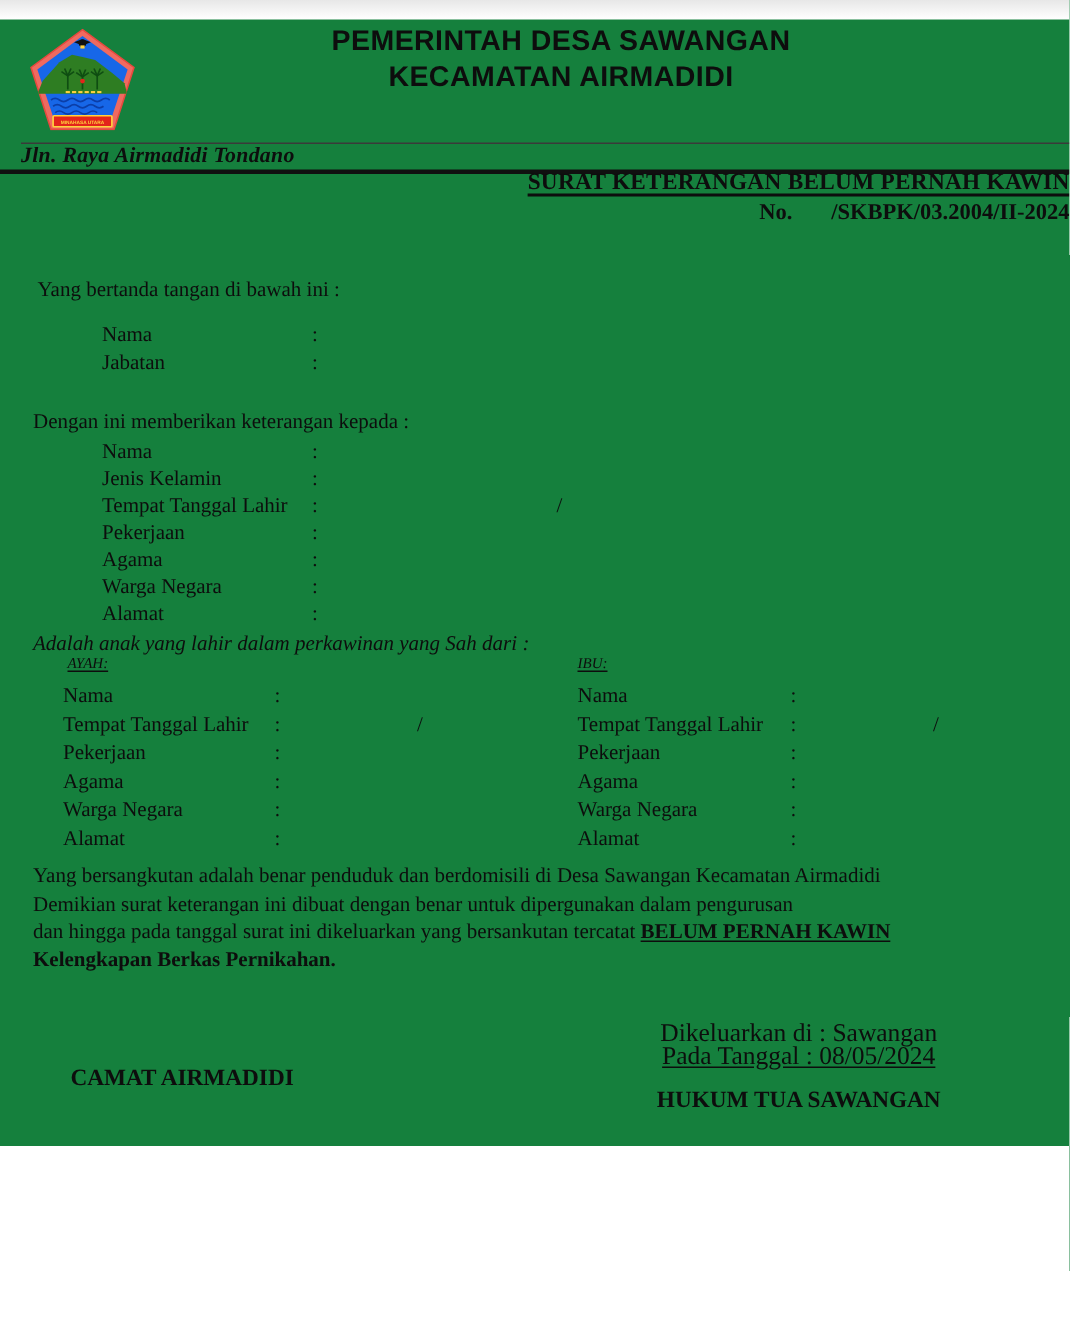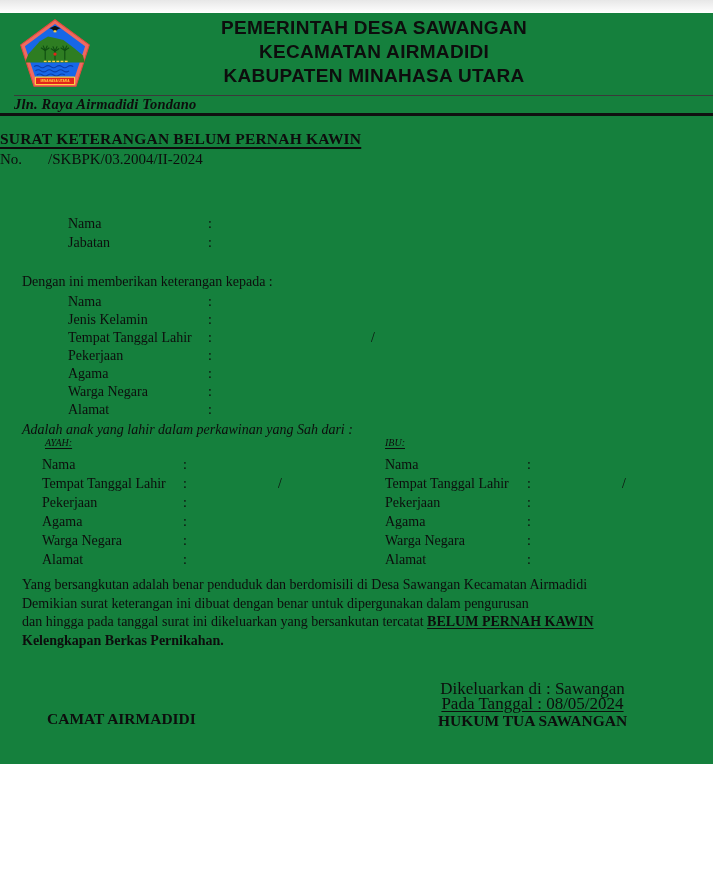--- a/index.html
+++ b/index.html
@@ -14,24 +14,24 @@
   .logo{position:absolute;left:20px;top:19px;width:70px;height:68px;}
   .org{position:absolute;left:36px;top:16px;width:676px;text-align:center;
     font-family:"Liberation Sans","DejaVu Sans",sans-serif;font-weight:bold;
     font-size:19px;line-height:24px;letter-spacing:.3px;}
   .rule-thin{position:absolute;left:14px;top:95px;width:699px;border-top:1.4px solid #3a3a3a;}
   .address{position:absolute;left:0;top:96px;width:713px;
     padding-left:14px;box-sizing:border-box;
     font-weight:bold;font-style:italic;font-size:14.5px;letter-spacing:.2px;}
   .rule-thick{position:absolute;left:0;top:113px;width:713px;height:3px;background:#101010;}
   
-  .title-wrap{position:absolute;left:0;top:129px;width:713px;text-align:left;line-height:19px;}
+  .title-wrap{position:absolute;left:0;top:112px;width:713px;text-align:right;line-height:19px;}
   .title-main{font-weight:bold;font-size:15.5px;letter-spacing:.2px;
     text-decoration:underline;text-underline-offset:2.5px;text-decoration-thickness:1.5px;}
-  .title-no{font-weight:normal;font-size:15px;margin-top:1px;}
+  .title-no{font-weight:bold;font-size:15px;margin-top:1px;}
   .no-gap{display:inline-block;width:26px;}
   
   .abs{position:absolute;}
   .frow{position:relative;display:flex;height:18px;}
   .frow.h19{height:19px;}
   .frow .lbl{display:inline-block;}
   .w140{width:140px;}
   .w141{width:141px;}
   .w142{width:142px;}
   .slash{position:absolute;top:0;}
@@ -39,21 +39,21 @@
   .ph-head{font-weight:normal;font-style:italic;font-size:10px;
     text-decoration:underline;text-underline-offset:2px;}
   
   .closing{position:absolute;left:22px;top:576px;width:676px;line-height:18.5px;font-size:14px;}
   .bold-u{font-weight:bold;text-decoration:underline;text-underline-offset:2px;}
   .bold{font-weight:bold;}
   
   .signoff-right{position:absolute;left:425px;top:682px;width:215px;text-align:center;}
   .issued{font-size:17px;line-height:14.5px;}
   .issued.u{text-decoration:underline;text-underline-offset:2px;}
-  .sig-title{font-weight:bold;font-size:15.5px;line-height:16px;margin-top:2px;}
+  .sig-title{font-weight:bold;font-size:15.5px;line-height:16px;margin-top:15px;}
   .camat{position:absolute;left:47px;top:710px;font-weight:bold;font-size:15.5px;}
   .sig-line{position:absolute;left:28px;top:847px;width:182px;border-top:2px solid #1b1b1b;}
   .nip{position:absolute;left:445px;top:856px;font-weight:bold;font-size:15px;}
 </style>
 </head>
 <body>
 
 <div class="page">
   <div class="top-fade"></div>
 
@@ -98,33 +98,33 @@
       <path d="M22,74 q4,-3 8,0 t8,0 t8,0 t8,0 t8,0 t8,0"></path>
       <path d="M24,80 q4,-3 8,0 t8,0 t8,0 t8,0 t8,0"></path>
     </g>
     <rect x="22" y="83" width="56" height="10.5" fill="#e3241b" stroke="#ffd23e" stroke-width="1.6" rx="1"></rect>
     <text x="50" y="90.5" text-anchor="middle" font-size="4.6" font-weight="bold" font-family="Liberation Sans, sans-serif" fill="#ffd23e">MINAHASA UTARA</text>
   </svg>
 
   <div class="org">
     <div>PEMERINTAH DESA SAWANGAN</div>
     <div>KECAMATAN AIRMADIDI</div>
-    <div>KABUPATEN MINAHASA UTARA</div>
   </div>
   <div class="rule-thin"></div>
   <div class="address">Jln. Raya Airmadidi Tondano</div>
   <div class="rule-thick"></div>
 
   <div class="title-wrap">
     <span class="title-main">SURAT KETERANGAN BELUM PERNAH KAWIN</span>
     <div class="title-no">
       <span>No.</span><span class="no-gap"></span><span>/SKBPK/03.2004/II-2024</span>
     </div>
   </div>
 
+  <div class="sect-open" style="left:25px;top:186px;">Yang bertanda tangan di bawah ini :</div>
   <div class="abs" style="left:68px;top:216px;">
     <div class="frow h19">
       <span class="lbl w140">Nama</span>
       <span>:</span>
     </div>
     <div class="frow h19">
       <span class="lbl w140">Jabatan</span>
       <span>:</span>
     </div>
   </div>

